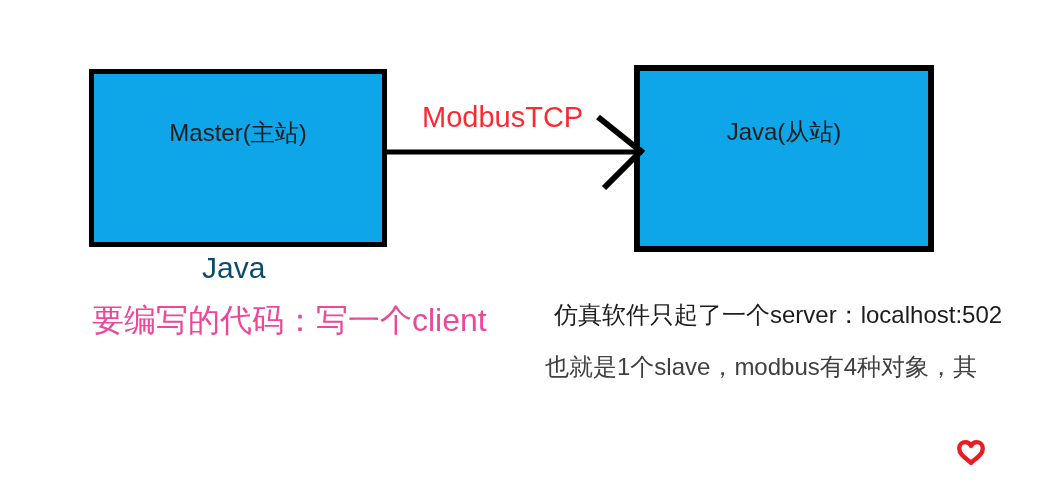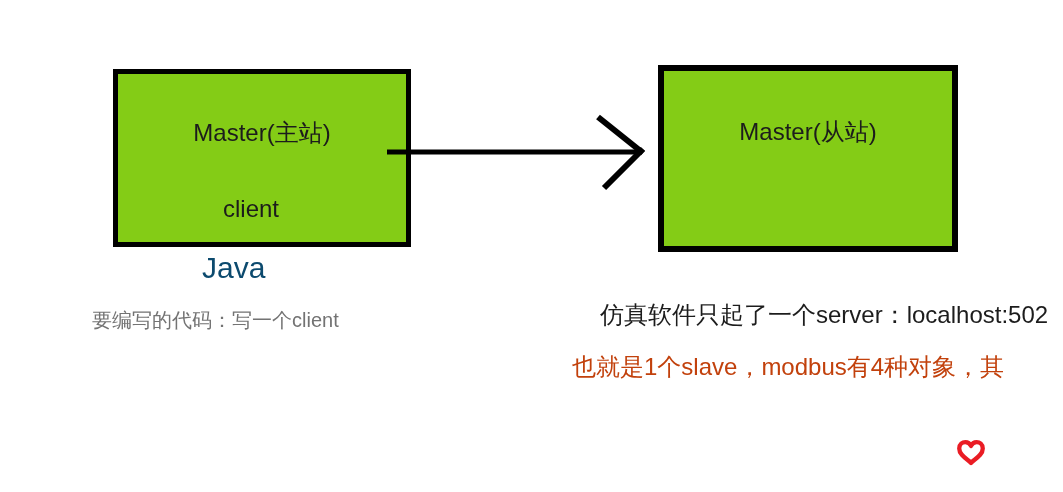--- a/index.html
+++ b/index.html
@@ -11,22 +11,21 @@
   .canvas {
     position: relative;
     width: 1063px;
     height: 492px;
     background: #ffffff;
     overflow: hidden;
   }
   .box {
     position: absolute;
     box-sizing: border-box;
-    background: #84cc16;
-    margin-left: 24px;
+    background: #0ea5e9;
   }
   .box-master {
     left: 89px; top: 69px;
     width: 298px; height: 178px;
     border: 5px solid #000000;
   }
   .box-slave {
     left: 634px; top: 65px;
     width: 300px; height: 187px;
     border: 6px solid #000000;
@@ -63,69 +62,68 @@
     position: absolute;
     left: 202px; top: 251px;
     font-size: 30px;
     line-height: 34px;
     color: #0c4a6e;
     white-space: nowrap;
   }
   .left-note {
     position: absolute;
     left: 92px; top: 303px;
-    font-size: 20px;
+    font-size: 32px;
     line-height: 34px;
-    color: #737373;
+    color: #ec4899;
     white-space: nowrap;
     text-align: right;
   }
   .right-note-line1 {
     position: absolute;
     left: 554px; top: 299px;
     font-size: 24px;
     line-height: 32px;
     color: #1c1c1c;
     white-space: nowrap;
-    margin-left: 46px;
   }
   .right-note-rest {
     position: absolute;
-    left: 572px; top: 347px;
+    left: 545px; top: 347px;
     font-size: 24px;
     line-height: 39px;
-    color: #c2410c;
+    color: #404040;
     white-space: nowrap;
   }
   .heart {
     position: absolute;
     left: 955px; top: 438px;
     width: 32px; height: 29px;
   }
 </style>
 </head>
 <body>
 
 <div class="canvas">
 
   <div class="box box-master">
     <div class="box-text master-title">Master(主站)</div>
-    <div class="box-text master-role">client</div>
   </div>
 
   <div class="box box-slave">
-    <div class="box-text slave-title">Master(从站)</div>
+    <div class="box-text slave-title">Java(从站)</div>
   </div>
 
   <svg class="arrow-svg" viewBox="0 0 1063 492" xmlns="http://www.w3.org/2000/svg" aria-hidden="true">
     <line x1="387" y1="152" x2="637" y2="152" stroke="#000000" stroke-width="5"></line>
     <line x1="598" y1="117" x2="643" y2="153" stroke="#000000" stroke-width="6"></line>
     <line x1="604" y1="188" x2="643" y2="149" stroke="#000000" stroke-width="6"></line>
   </svg>
 
+  <div class="arrow-label">ModbusTCP</div>
 
   <div class="java-caption">Java</div>
 
   <div class="left-note">要编写的代码：写一个client</div>
 
   <div class="right-note-line1">仿真软件只起了一个server：localhost:502</div>
   <div class="right-note-rest">
     <div>也就是1个slave，modbus有4种对象，其</div>
   </div>
 

